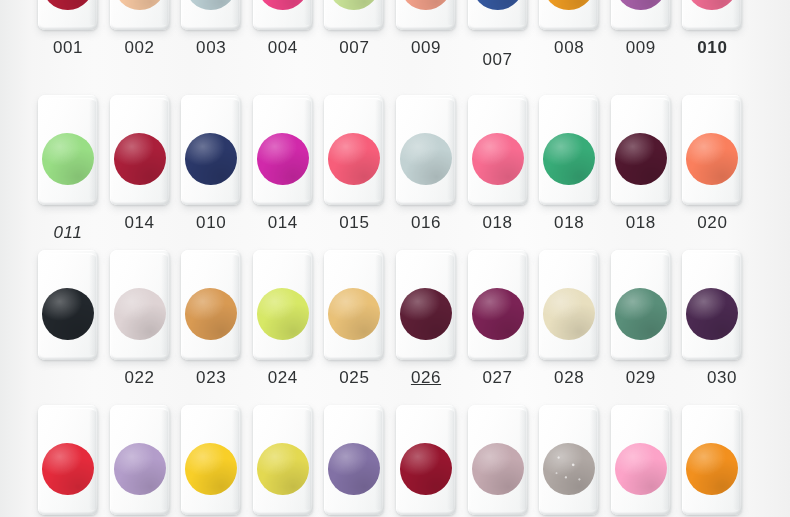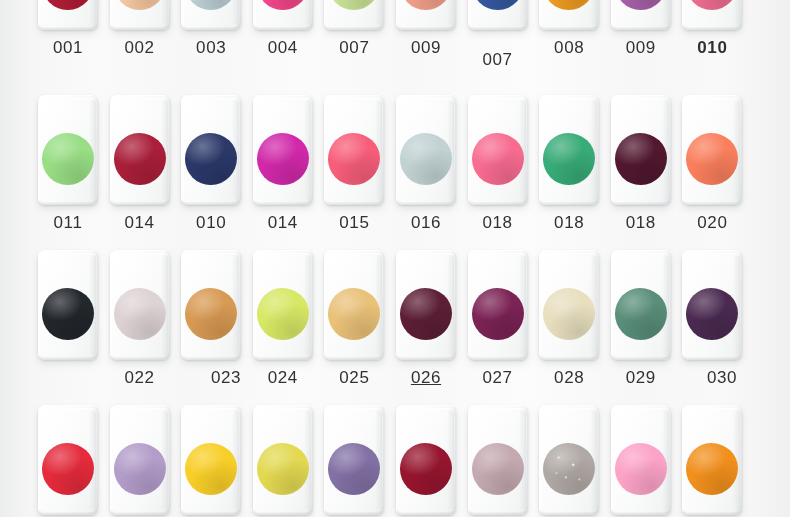--- a/index.html
+++ b/index.html
@@ -182,21 +182,21 @@
           </div>
         </div>
         <div class="chip-label" style="left: 682.4px; top: 38px; width: 60px; font-weight: bold;">010</div>
       </div>
       <div class="swatch-row" style="top: 0px;">
         <div class="chip" style="left: 38px; top: 95px;">
           <div class="dot" style="background: rgb(154, 222, 134); top: 38px;">
             <div class="dot-sheen"></div>
           </div>
         </div>
-        <div class="chip-label" style="left: 38px; top: 213px; width: 60px;">011</div>
+        <div class="chip-label" style="left: 38px; top: 223px; width: 60px; font-style: italic;">011</div>
         <div class="chip" style="left: 109.6px; top: 95px;">
           <div class="dot" style="background: rgb(168, 32, 58); top: 38px;">
             <div class="dot-sheen"></div>
           </div>
         </div>
         <div class="chip-label" style="left: 109.6px; top: 213px; width: 60px;">014</div>
         <div class="chip" style="left: 181.2px; top: 95px;">
           <div class="dot" style="background: rgb(43, 56, 104); top: 38px;">
             <div class="dot-sheen"></div>
           </div>
@@ -256,21 +256,21 @@
           <div class="dot" style="background: rgb(222, 211, 212); top: 38px;">
             <div class="dot-sheen"></div>
           </div>
         </div>
         <div class="chip-label" style="left: 109.6px; top: 368px; width: 60px;">022</div>
         <div class="chip" style="left: 181.2px; top: 250px;">
           <div class="dot" style="background: rgb(215, 154, 85); top: 38px;">
             <div class="dot-sheen"></div>
           </div>
         </div>
-        <div class="chip-label" style="left: 181.2px; top: 368px; width: 60px; text-align: right;">023</div>
+        <div class="chip-label" style="left: 181.2px; top: 368px; width: 60px;">023</div>
         <div class="chip" style="left: 252.8px; top: 250px;">
           <div class="dot" style="background: rgb(215, 232, 104); top: 38px;">
             <div class="dot-sheen"></div>
           </div>
         </div>
         <div class="chip-label" style="left: 252.8px; top: 368px; width: 60px;">024</div>
         <div class="chip" style="left: 324.4px; top: 250px;">
           <div class="dot" style="background: rgb(232, 193, 121); top: 38px;">
             <div class="dot-sheen"></div>
           </div>

